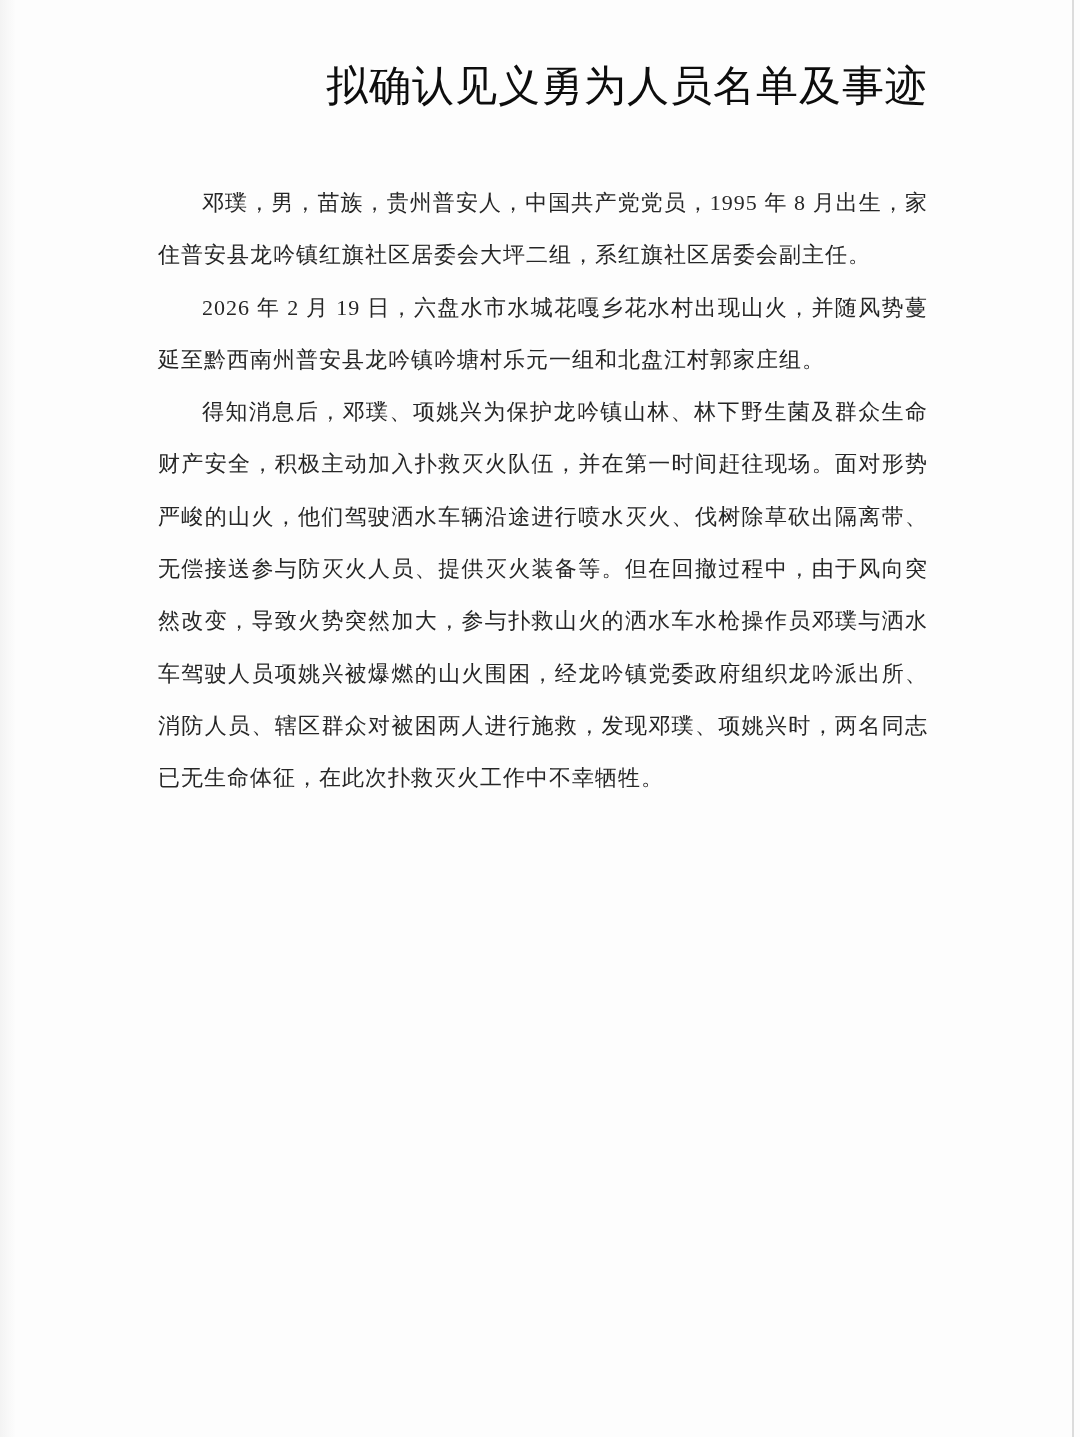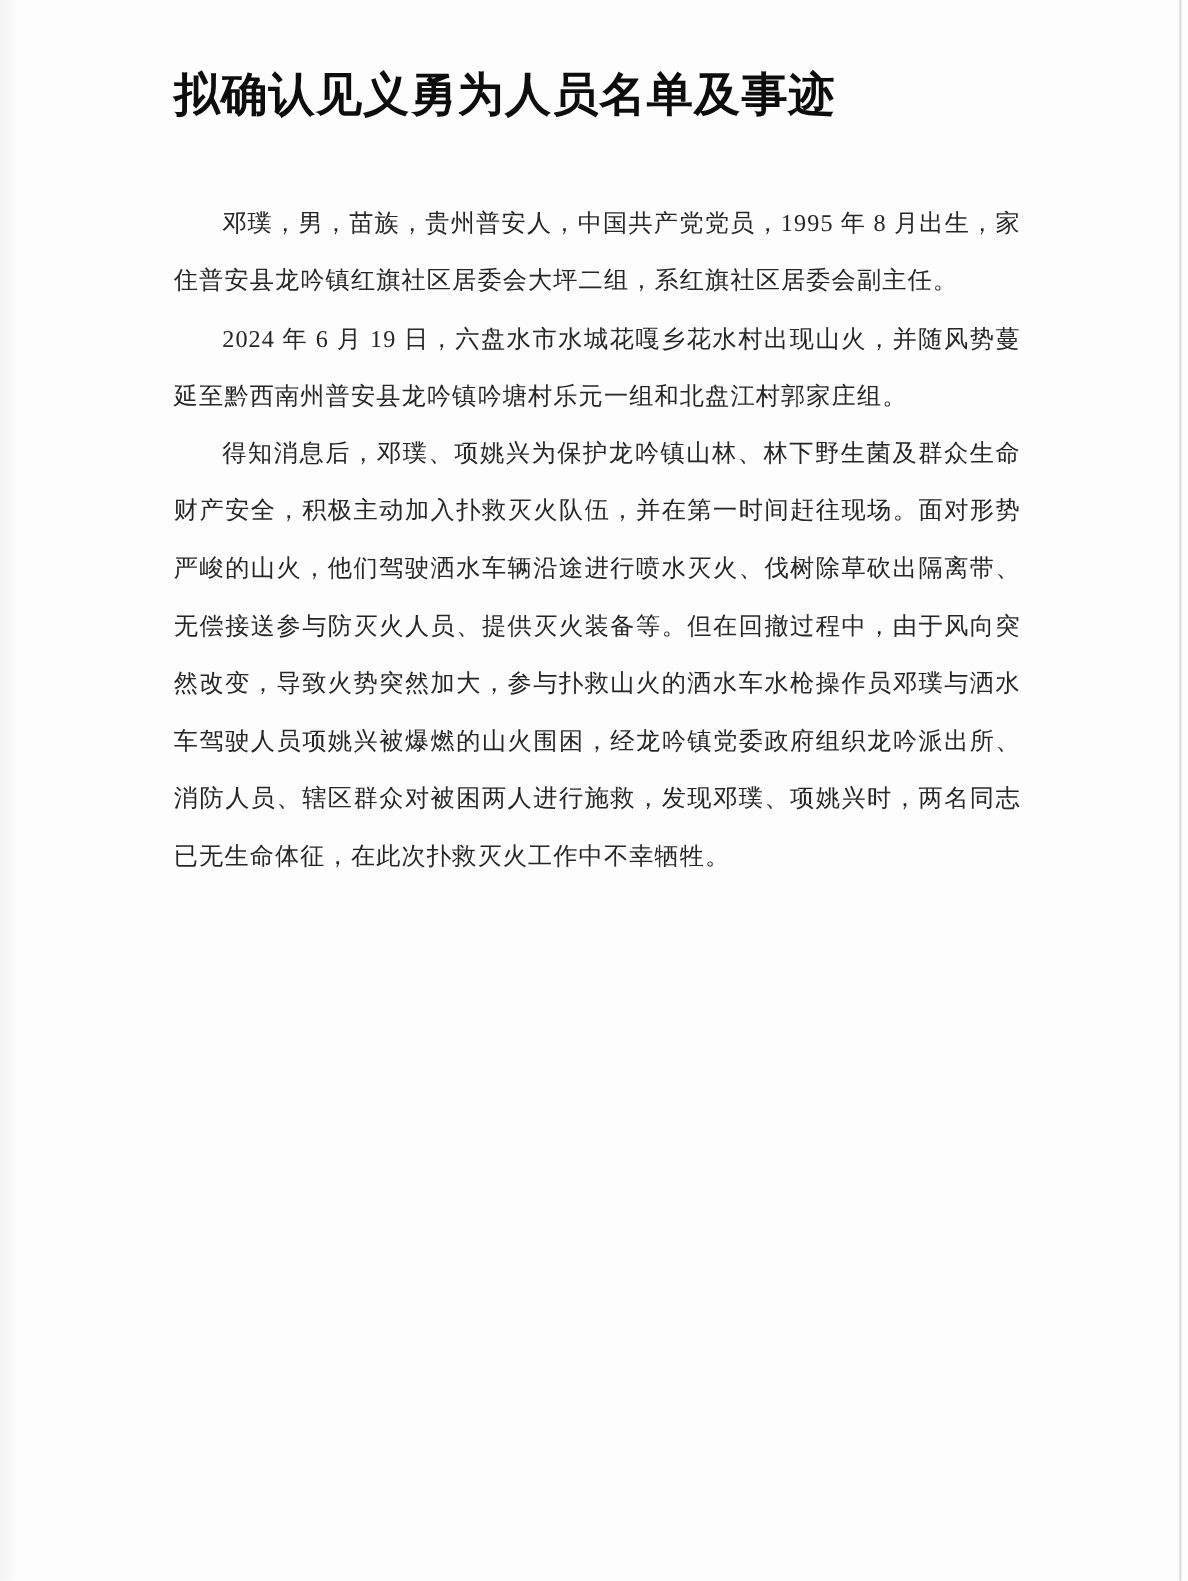--- a/index.html
+++ b/index.html
@@ -36,23 +36,23 @@
   .attachment {
     margin-top: 126px;
     font-family: "Liberation Sans", "DejaVu Sans", sans-serif;
     font-weight: 700;
     font-size: 31px;
     letter-spacing: 2px;
     color: #141414;
   }
   .title {
     margin-top: 58px;
-    text-align: left;
+    text-align: right;
     font-size: 42px;
-    font-weight: 700;
+    font-weight: 400;
     letter-spacing: 1px;
     color: #0d0d0d;
   }
   .bodytext {
     margin-top: 63px;
   }
   .bodytext p {
     margin: 0;
     font-size: 22px;
     line-height: 52.3px;
@@ -65,17 +65,17 @@
 </style>
 </head>
 <body>
 
 <div class="page">
   <div class="edge-line"></div>
   <div class="content">
     <div class="title">拟确认见义勇为人员名单及事迹</div>
     <div class="bodytext">
       <p>邓璞，男，苗族，贵州普安人，中国共产党党员，1995 年 8 月出生，家住普安县龙吟镇红旗社区居委会大坪二组，系红旗社区居委会副主任。</p>
-      <p>2024 年 6 月 19 日，六盘水市水城花嘎乡花水村出现山火，并随风势蔓延至黔西南州普安县龙吟镇吟塘村乐元一组和北盘江村郭家庄组。</p>
+      <p>2026 年 2 月 19 日，六盘水市水城花嘎乡花水村出现山火，并随风势蔓延至黔西南州普安县龙吟镇吟塘村乐元一组和北盘江村郭家庄组。</p>
       <p>得知消息后，邓璞、项姚兴为保护龙吟镇山林、林下野生菌及群众生命财产安全，积极主动加入扑救灭火队伍，并在第一时间赶往现场。面对形势严峻的山火，他们驾驶洒水车辆沿途进行喷水灭火、伐树除草砍出隔离带、无偿接送参与防灭火人员、提供灭火装备等。但在回撤过程中，由于风向突然改变，导致火势突然加大，参与扑救山火的洒水车水枪操作员邓璞与洒水车驾驶人员项姚兴被爆燃的山火围困，经龙吟镇党委政府组织龙吟派出所、消防人员、辖区群众对被困两人进行施救，发现邓璞、项姚兴时，两名同志已无生命体征，在此次扑救灭火工作中不幸牺牲。</p>
     </div>
   </div>
 </div>
 
 </body></html>

